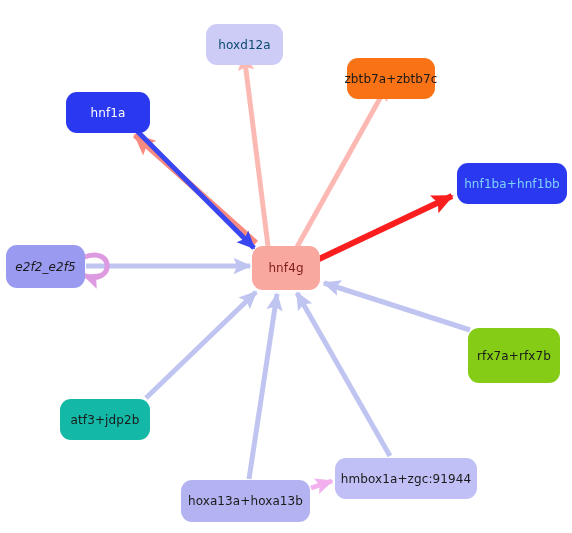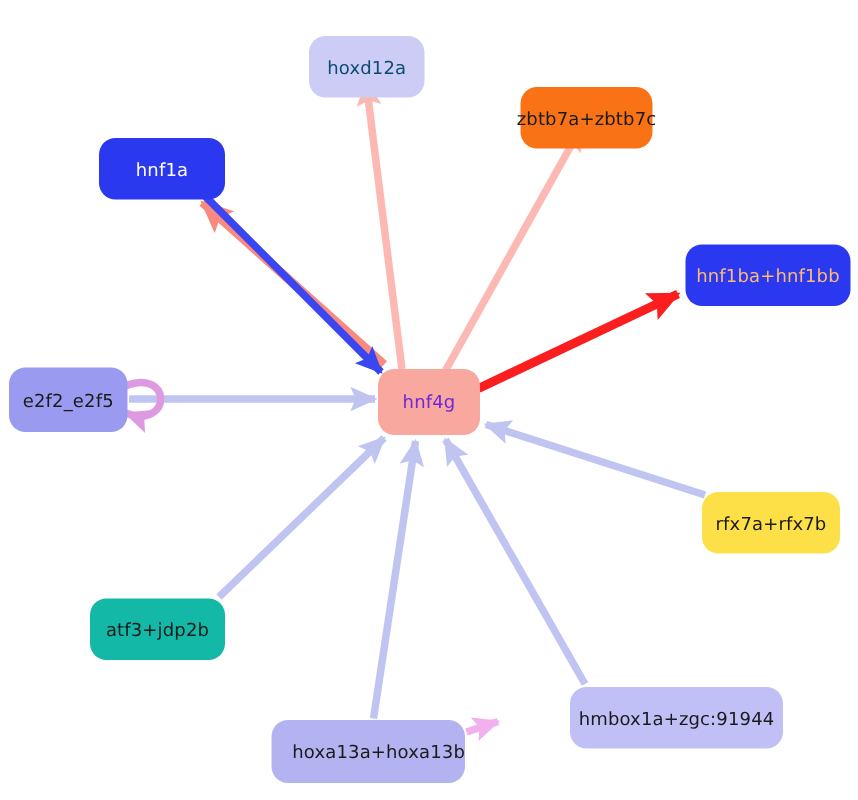--- a/index.html
+++ b/index.html
@@ -89,36 +89,36 @@
   <div id="node-layer">
       <div class="node" style="left: 206px; top: 24px; width: 77px; height: 41px; background: rgb(204, 204, 247); color: #0c4a6e;">
         <span class="node-label">hoxd12a</span>
       </div>
       <div class="node" style="left: 347px; top: 38px; width: 88px; height: 41px; background: #f97316; color: rgb(26, 26, 26); margin-top: 20px;">
         <span class="node-label">zbtb7a+zbtb7c</span>
       </div>
       <div class="node" style="left: 66px; top: 92px; width: 84px; height: 41px; background: rgb(42, 56, 240); color: rgb(255, 255, 255);">
         <span class="node-label">hnf1a</span>
       </div>
-      <div class="node" style="left: 457px; top: 163px; width: 110px; height: 41px; background: rgb(42, 56, 240); color: #fdba74;">
+      <div class="node" style="left: 457px; top: 163px; width: 110px; height: 41px; background: rgb(42, 56, 240); color: #7dd3fc;">
         <span class="node-label">hnf1ba+hnf1bb</span>
       </div>
-      <div class="node" style="left: 6px; top: 245px; width: 79px; height: 43px; background: rgb(154, 154, 240); color: rgb(26, 26, 26);">
+      <div class="node" style="left: 6px; top: 245px; width: 79px; height: 43px; background: rgb(154, 154, 240); color: rgb(26, 26, 26); font-style: italic;">
         <span class="node-label">e2f2_e2f5</span>
       </div>
-      <div class="node" style="left: 252px; top: 246px; width: 68px; height: 44px; background: rgb(249, 168, 160); color: #6d28d9;">
+      <div class="node" style="left: 252px; top: 246px; width: 68px; height: 44px; background: rgb(249, 168, 160); color: #7f1d1d;">
         <span class="node-label">hnf4g</span>
       </div>
-      <div class="node" style="left: 468px; top: 328px; width: 92px; height: 41px; background: #fde047; color: rgb(26, 26, 26);">
+      <div class="node" style="left: 468px; top: 328px; width: 92px; height: 55px; background: #84cc16; color: rgb(26, 26, 26);">
         <span class="node-label">rfx7a+rfx7b</span>
       </div>
       <div class="node" style="left: 60px; top: 399px; width: 90px; height: 41px; background: #14b8a6; color: rgb(26, 26, 26);">
         <span class="node-label">atf3+jdp2b</span>
       </div>
-      <div class="node" style="left: 335px; top: 458px; width: 142px; height: 41px; background: rgb(192, 192, 247); color: rgb(26, 26, 26); margin-left: 45px;">
+      <div class="node" style="left: 335px; top: 458px; width: 142px; height: 41px; background: rgb(192, 192, 247); color: rgb(26, 26, 26);">
         <span class="node-label">hmbox1a+zgc:91944</span>
       </div>
-      <div class="node" style="left: 181px; top: 480px; width: 129px; height: 42px; background: rgb(179, 179, 242); color: rgb(26, 26, 26); justify-content: flex-end;">
+      <div class="node" style="left: 181px; top: 480px; width: 129px; height: 42px; background: rgb(179, 179, 242); color: rgb(26, 26, 26);">
         <span class="node-label">hoxa13a+hoxa13b</span>
       </div>
     </div>
 
 </div>
 
 </body></html>

